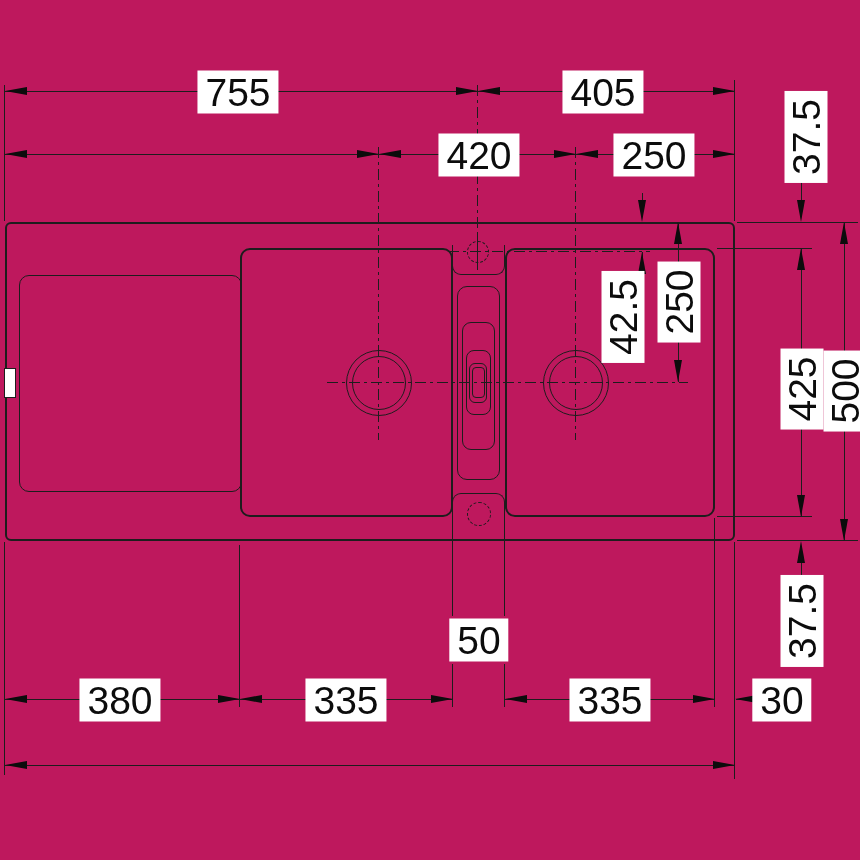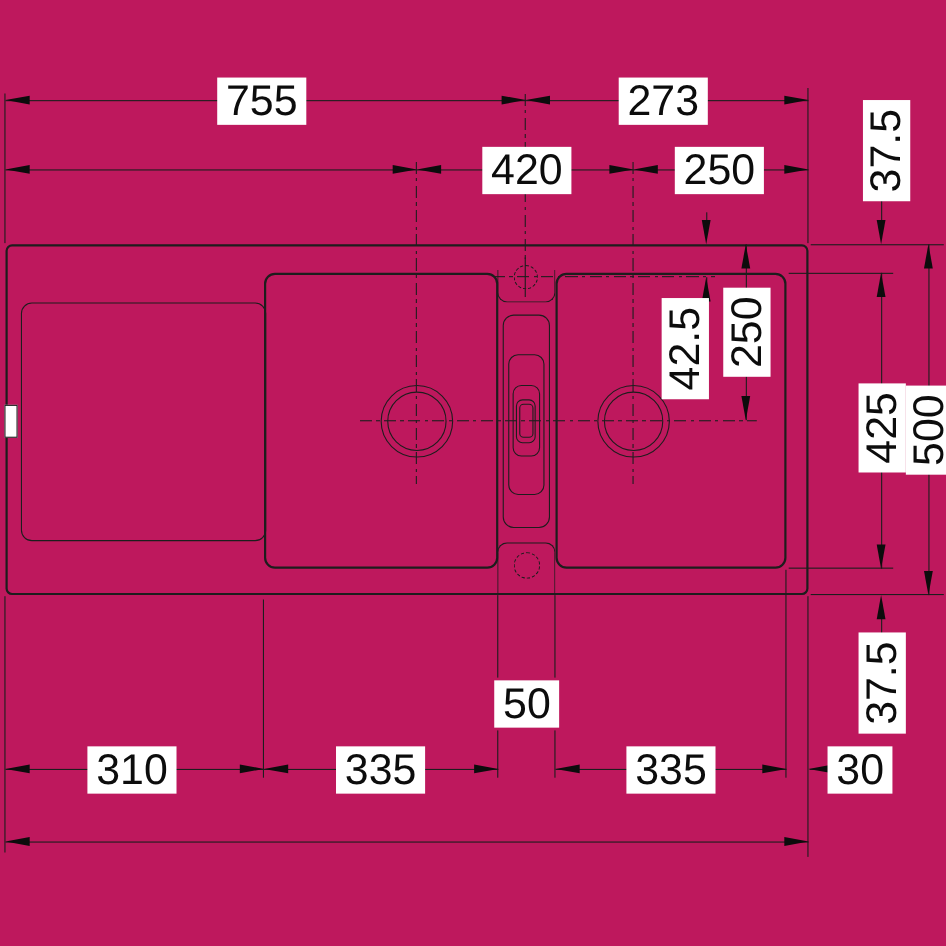--- a/index.html
+++ b/index.html
@@ -121,28 +121,28 @@
   <div class="ar ar-u" style="left:840px;top:222px;"></div>
   <div class="ar ar-d" style="left:840px;top:519px;"></div>
 
   <div class="ar ar-d" style="left:638px;top:200px;"></div>
   <div class="ar ar-u" style="left:638px;top:252px;"></div>
 
   <div class="ar ar-d" style="left:797px;top:200px;"></div>
   <div class="ar ar-u" style="left:797px;top:541px;"></div>
 
   <span class="dlabel" style="left:238px;top:92px;">755</span>
-  <span class="dlabel" style="left:603px;top:92px;">273</span>
+  <span class="dlabel" style="left:603px;top:92px;">405</span>
   <span class="dlabel" style="left:479px;top:155px;">420</span>
   <span class="dlabel" style="left:654px;top:155px;">250</span>
   <span class="dlabel rot" style="left:806px;top:137px;">37.5</span>
   <span class="dlabel rot" style="left:623px;top:317px;">42.5</span>
   <span class="dlabel rot" style="left:679px;top:302px;">250</span>
   <span class="dlabel rot" style="left:802px;top:389px;">425</span>
   <span class="dlabel rot" style="left:845px;top:391px;">500</span>
   <span class="dlabel rot" style="left:802px;top:621px;">37.5</span>
   <span class="dlabel" style="left:479px;top:640px;">50</span>
-  <span class="dlabel" style="left:120px;top:700px;">310</span>
+  <span class="dlabel" style="left:120px;top:700px;">380</span>
   <span class="dlabel" style="left:346px;top:700px;">335</span>
   <span class="dlabel" style="left:610px;top:700px;">335</span>
   <span class="dlabel" style="left:782px;top:700px;text-align:center;">30</span>
 
 </div>
 
 </body></html>

